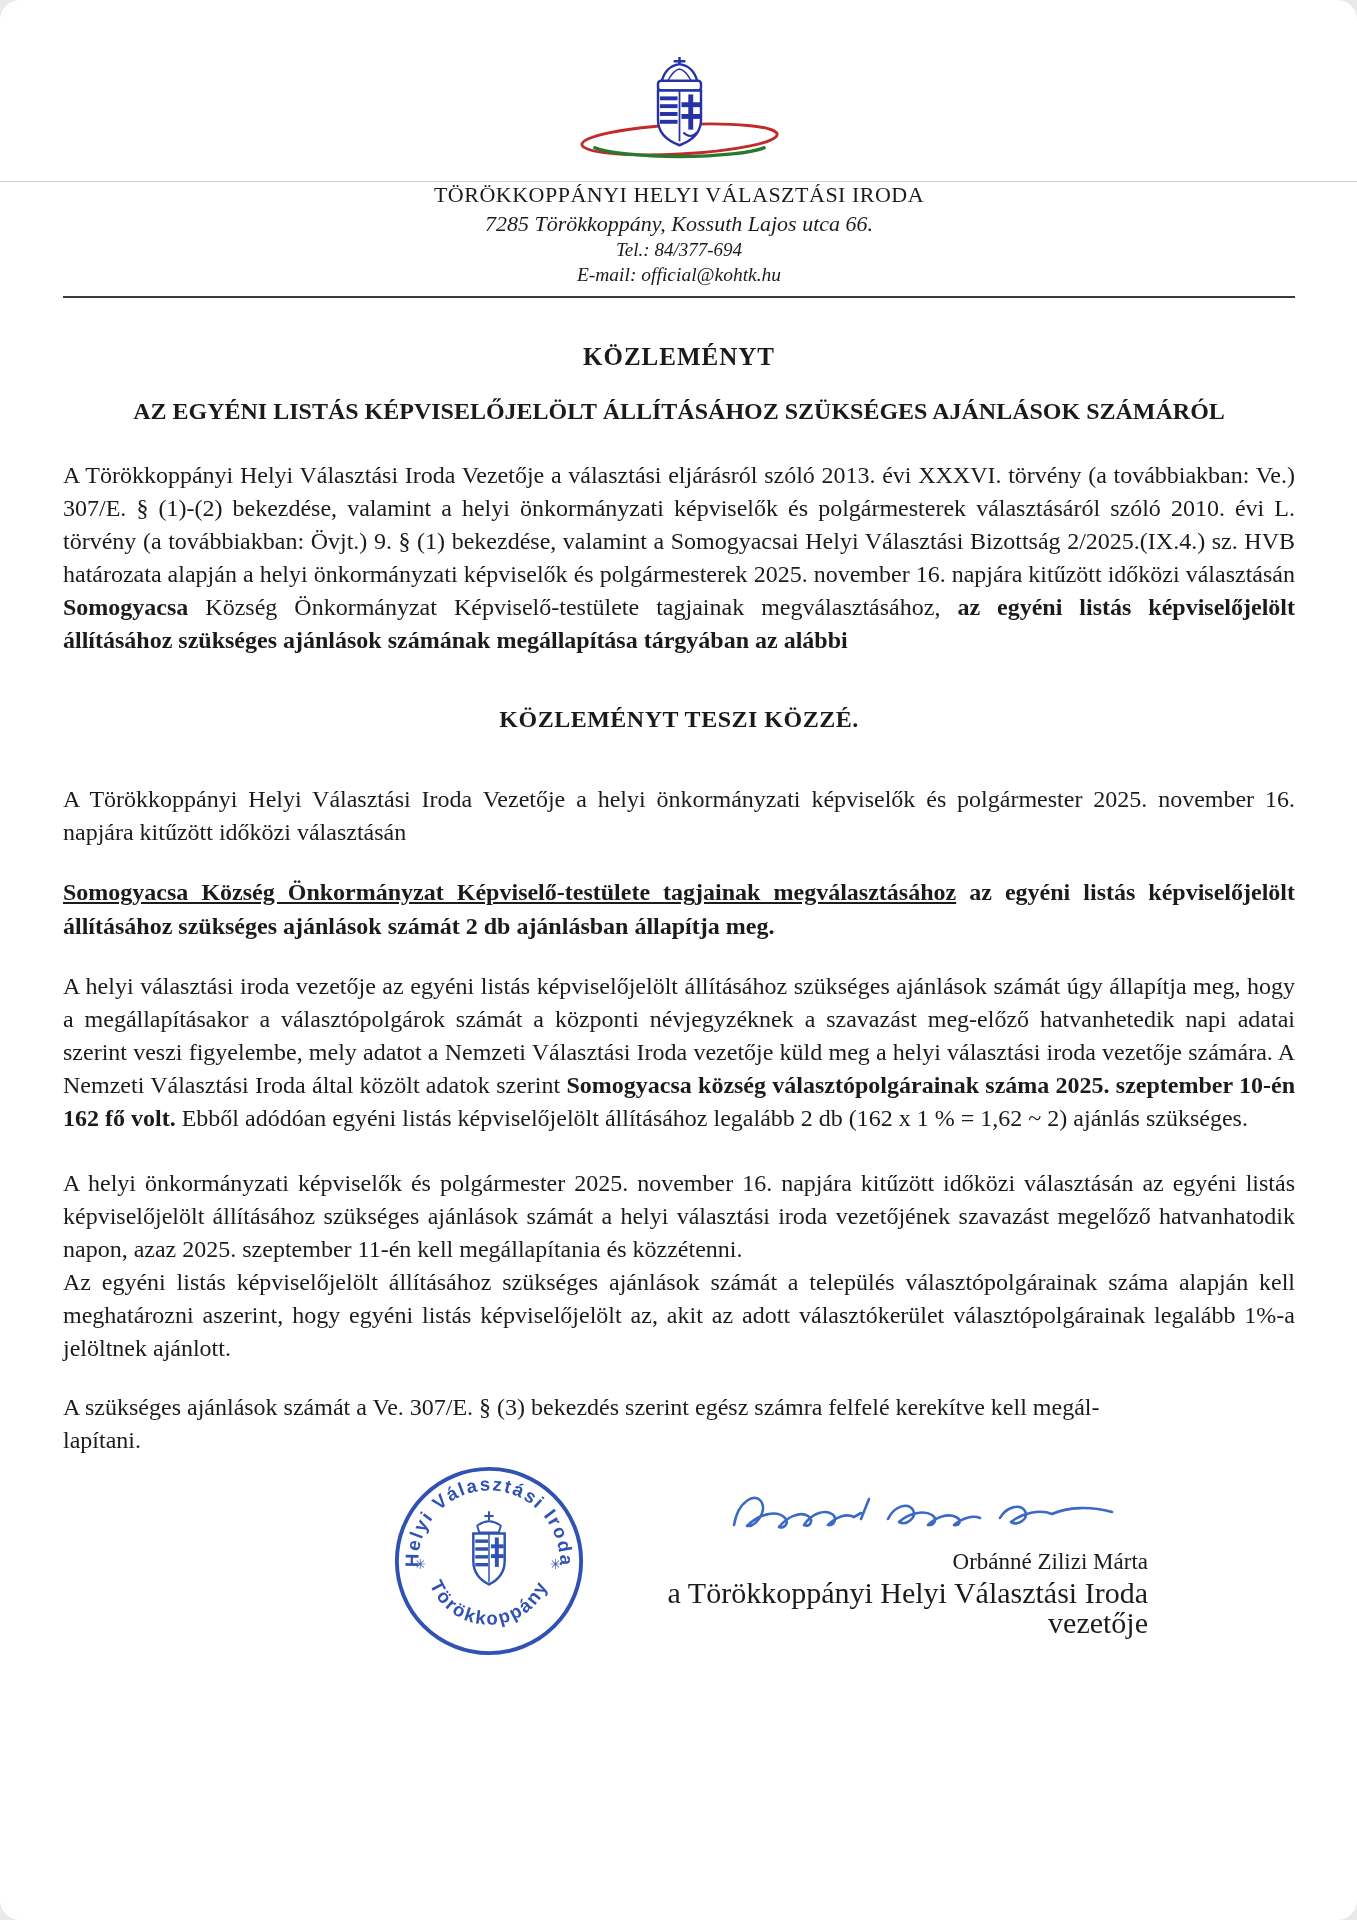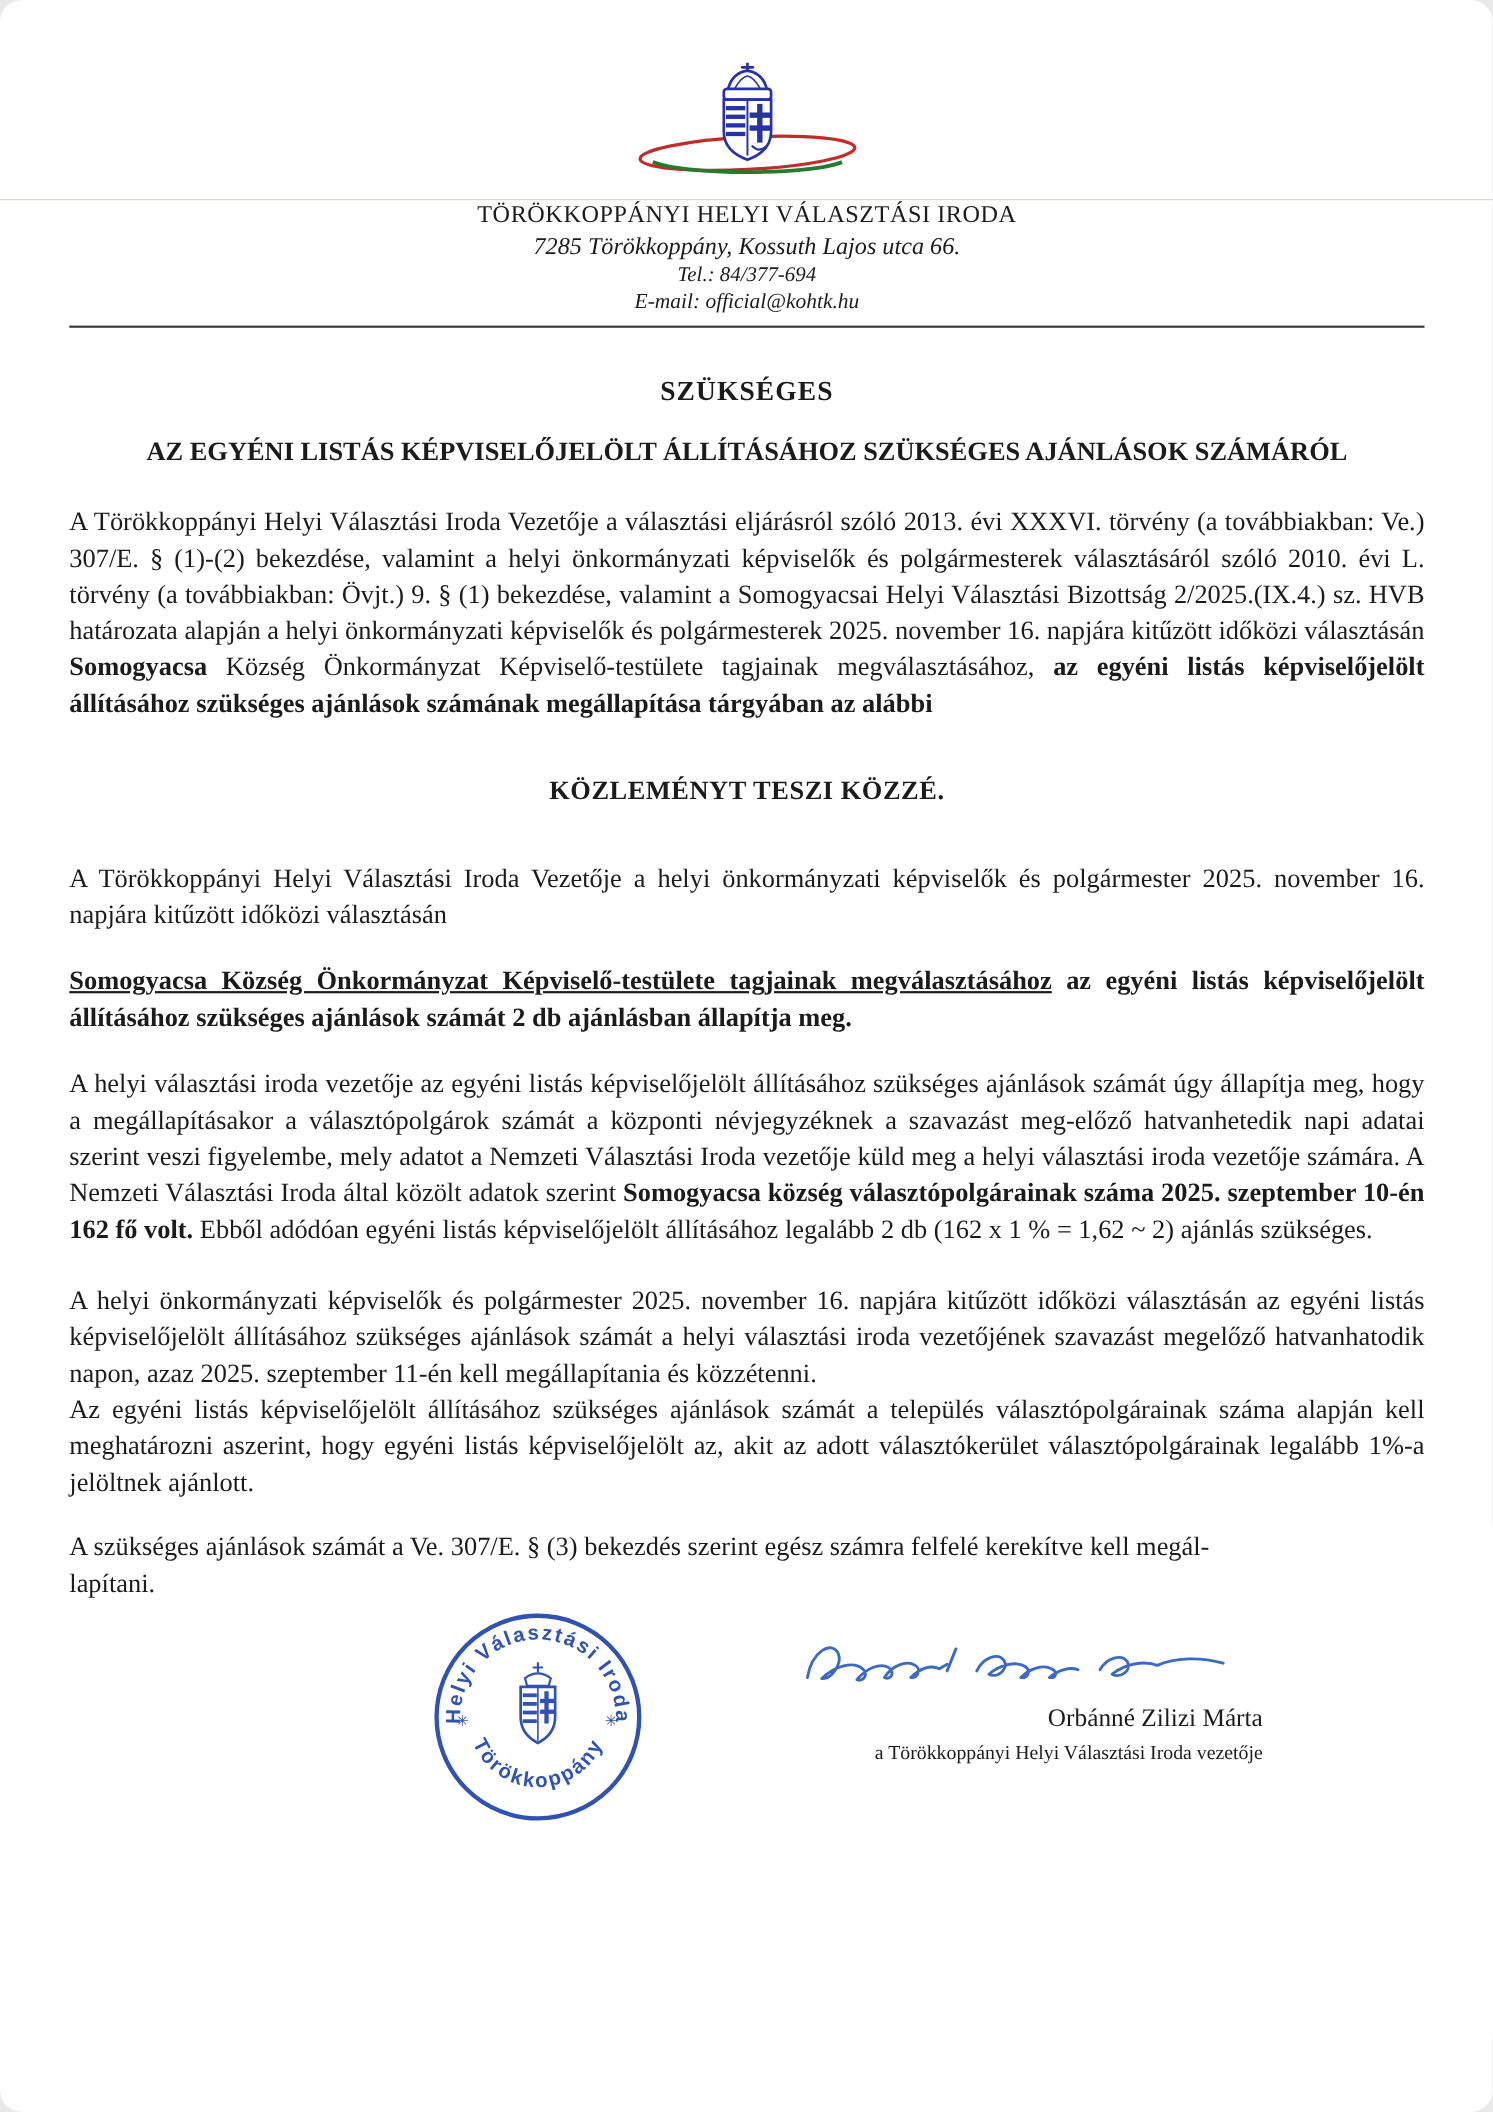--- a/index.html
+++ b/index.html
@@ -37,21 +37,21 @@
   .p5{margin-top:32px;}
   .p6{margin-top:26px;}
   .bold{font-weight:bold;}
   .underline{text-decoration:underline;}
   .date-line{margin-top:54px;font-size:24px;line-height:33px;}
   .footer-area{position:relative;height:300px;}
   .stamp{position:absolute;left:328px;top:6px;width:196px;height:196px;}
   .sig-block{position:absolute;left:525px;top:24px;width:560px;text-align:right;}
   .sig-squiggle{display:block;width:390px;height:64px;margin-left:140px;}
   .sig-name{margin-top:2px;font-size:23px;line-height:30px;}
-  .sig-title{margin-top:1px;font-size:18px;line-height:30px;}
+  .sig-title{margin-top:1px;font-size:30px;line-height:30px;}
   .stamp-text{font-family:"Liberation Sans","DejaVu Sans",sans-serif;font-weight:bold;letter-spacing:2px;}
 </style>
 </head>
 <body>
 
 <div class="page">
 
   <div class="rule-faint"></div>
 
   <div class="content">
@@ -84,21 +84,21 @@
         </g>
         <path d="M114,77 q7,7 14,0" fill="none" stroke="#2632a5" stroke-width="2"></path>
       </svg>
       <div class="office-name">TÖRÖKKOPPÁNYI HELYI VÁLASZTÁSI IRODA</div>
       <div class="office-address">7285 Törökkoppány, Kossuth Lajos utca 66.</div>
       <div class="office-phone">Tel.: 84/377-694</div>
       <div class="office-email">E-mail: official@kohtk.hu</div>
       <div class="rule-header"></div>
     </div>
 
-    <div class="doc-title">SZÜKSÉGES</div>
+    <div class="doc-title">KÖZLEMÉNYT</div>
     <div class="doc-subtitle">AZ EGYÉNI LISTÁS KÉPVISELŐJELÖLT ÁLLÍTÁSÁHOZ SZÜKSÉGES AJÁNLÁSOK SZÁMÁRÓL</div>
 
     <p class="para p1"><span>A Törökkoppányi Helyi Választási Iroda Vezetője a választási eljárásról szóló 2013. évi XXXVI. törvény (a továbbiakban: Ve.) 307/E. § (1)-(2) bekezdése, valamint a helyi önkormányzati képviselők és polgármesterek választásáról szóló 2010. évi L. törvény (a továbbiakban: Övjt.)  9. § (1) bekezdése, valamint a Somogyacsai Helyi Választási Bizottság 2/2025.(IX.4.) sz. HVB határozata alapján a helyi önkormányzati képviselők és polgármesterek 2025. november 16. napjára kitűzött időközi választásán </span><span class="bold">Somogyacsa</span><span> Község Önkormányzat Képviselő-testülete tagjainak megválasztásához, </span><span class="bold">az egyéni listás képviselőjelölt állításához szükséges ajánlások számának megállapítása tárgyában az alábbi</span></p>
 
     <div class="proclamation">KÖZLEMÉNYT TESZI KÖZZÉ.</div>
 
     <p class="para p2">A Törökkoppányi Helyi Választási Iroda Vezetője a helyi önkormányzati képviselők és polgármester 2025. november 16. napjára kitűzött időközi választásán</p>
 
     <p class="para p3"><span class="underline">Somogyacsa Község Önkormányzat Képviselő-testülete tagjainak megválasztásához</span><span> az egyéni listás képviselőjelölt állításához szükséges ajánlások számát 2 db ajánlásban állapítja meg.</span></p>
 

